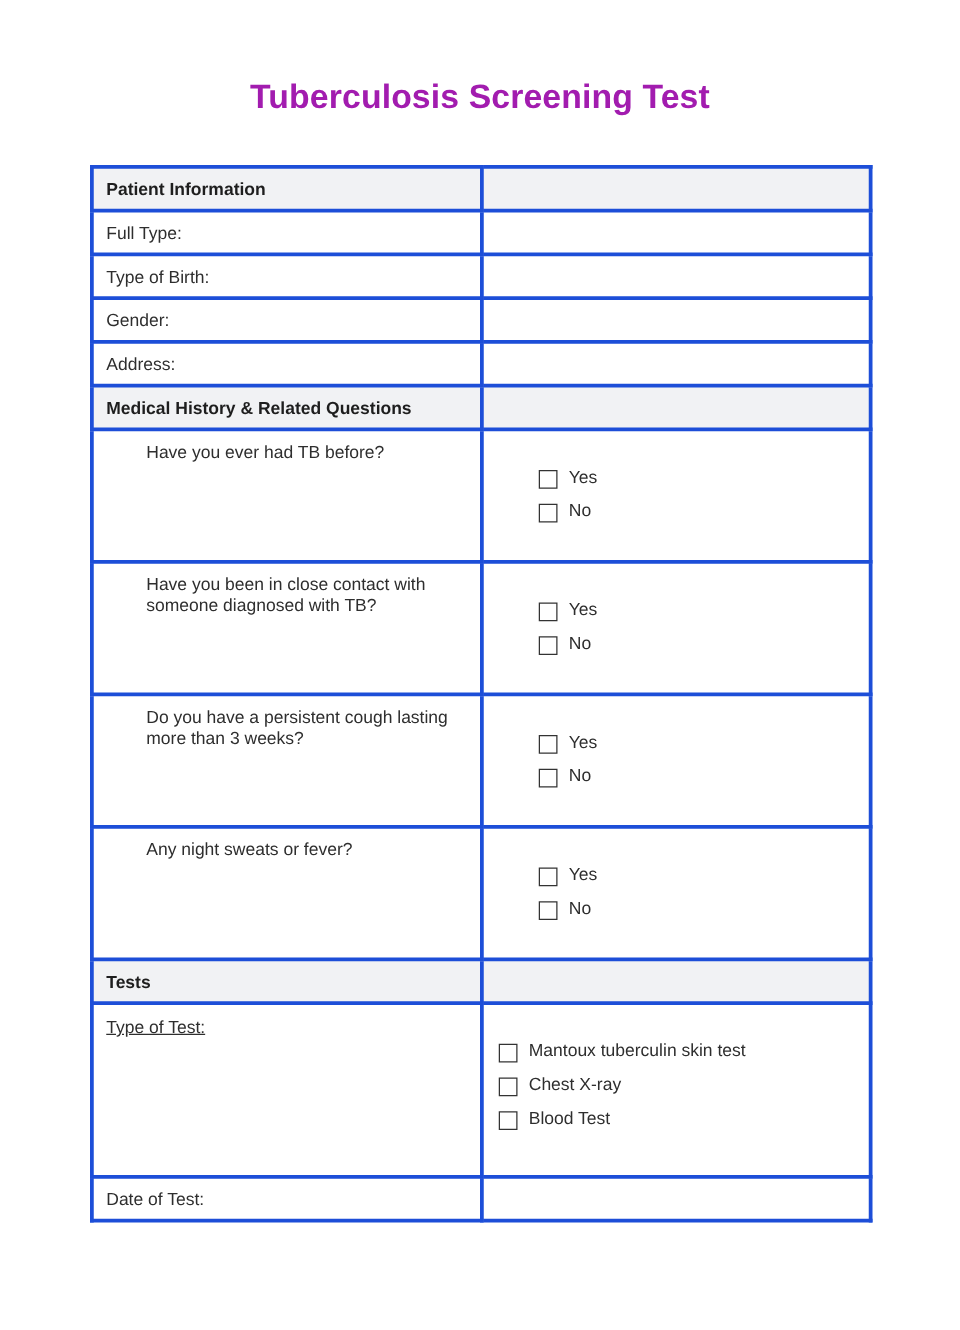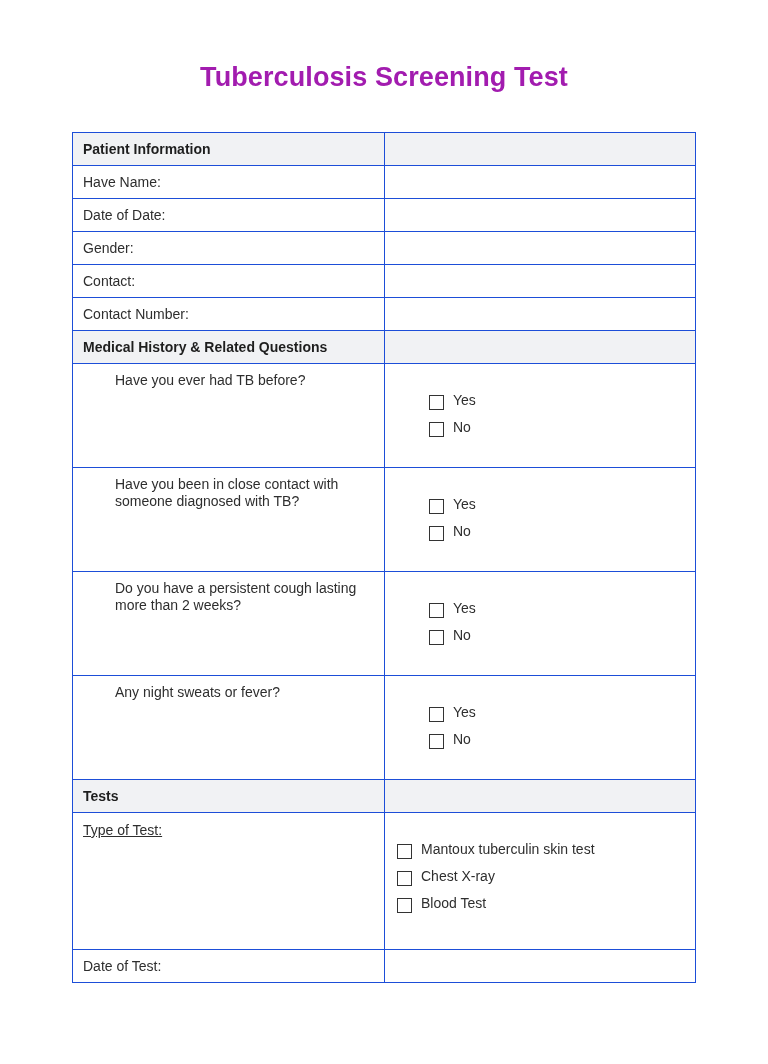--- a/index.html
+++ b/index.html
@@ -1,19 +1,19 @@
 <!DOCTYPE html>
 <html><head>
 <meta charset="utf-8">
 <style>
   html, body { margin: 0; padding: 0; background: #ffffff; }
   body { width: 768px; height: 1064px; position: relative; font-family: "Liberation Sans", sans-serif; color: #2b2b2b; }
   .title { position: absolute; top: 62px; left: 0; width: 768px; text-align: center; font-size: 27px; font-weight: bold; color: #a21caf; letter-spacing: 0.1px; }
   table.form { position: absolute; top: 132px; left: 72px; width: 623px; border-collapse: collapse; table-layout: fixed; }
-  table.form td { border: 1px solid #1d4ed8; padding: 0 10px; vertical-align: top; font-size: 14px; color: #2e2e2e; }
+  table.form td { border: 3px solid #1d4ed8; padding: 0 10px; vertical-align: top; font-size: 14px; color: #2e2e2e; }
   table.form col.c1 { width: 312px; }
   table.form col.c2 { width: 311px; }
   tr.section td { background: #f1f2f4; height: 32px; vertical-align: middle; font-weight: bold; color: #1e1e1e; }
   tr.field td { height: 32px; vertical-align: middle; }
   tr.question td { height: 95px; padding-left: 42px; }
   tr.question td.q { padding-top: 8px; line-height: 17px; }
   tr.tests td { height: 127px; }
   tr.tests td.q { padding-top: 9px; text-decoration: underline; }
   .opts { padding-top: 19px; padding-left: 2px; }
   .opt { display: flex; align-items: center; height: 33px; margin-top: -6px; }
@@ -31,37 +31,33 @@
       <col class="c1">
       <col class="c2">
     </colgroup>
 
   <tbody>
       <tr class="section">
     <td>Patient Information</td>
     <td></td>
   </tr>
   <tr class="field">
-    <td>Have Name:</td>
+    <td>Full Type:</td>
     <td></td>
   </tr>
   <tr class="field">
-    <td>Date of Date:</td>
+    <td>Type of Birth:</td>
     <td></td>
   </tr>
   <tr class="field">
     <td>Gender:</td>
     <td></td>
   </tr>
   <tr class="field">
-    <td>Contact:</td>
-    <td></td>
-  </tr>
-  <tr class="field">
-    <td>Contact Number:</td>
+    <td>Address:</td>
     <td></td>
   </tr>
 
   <tr class="section">
     <td>Medical History &amp; Related Questions</td>
     <td></td>
   </tr>
 
   <tr class="question">
     <td class="q">Have you ever had TB before?</td>
@@ -87,21 +83,21 @@
               <span class="opt-label">Yes</span>
             </div>
       <div class="opt">
               <span class="box"></span>
               <span class="opt-label">No</span>
             </div>
     </div>
         </td>
   </tr>
   <tr class="question">
-    <td class="q">Do you have a persistent cough lasting more than 2 weeks?</td>
+    <td class="q">Do you have a persistent cough lasting more than 3 weeks?</td>
     <td>
           <div class="opts">
       <div class="opt">
               <span class="box"></span>
               <span class="opt-label">Yes</span>
             </div>
       <div class="opt">
               <span class="box"></span>
               <span class="opt-label">No</span>
             </div>

